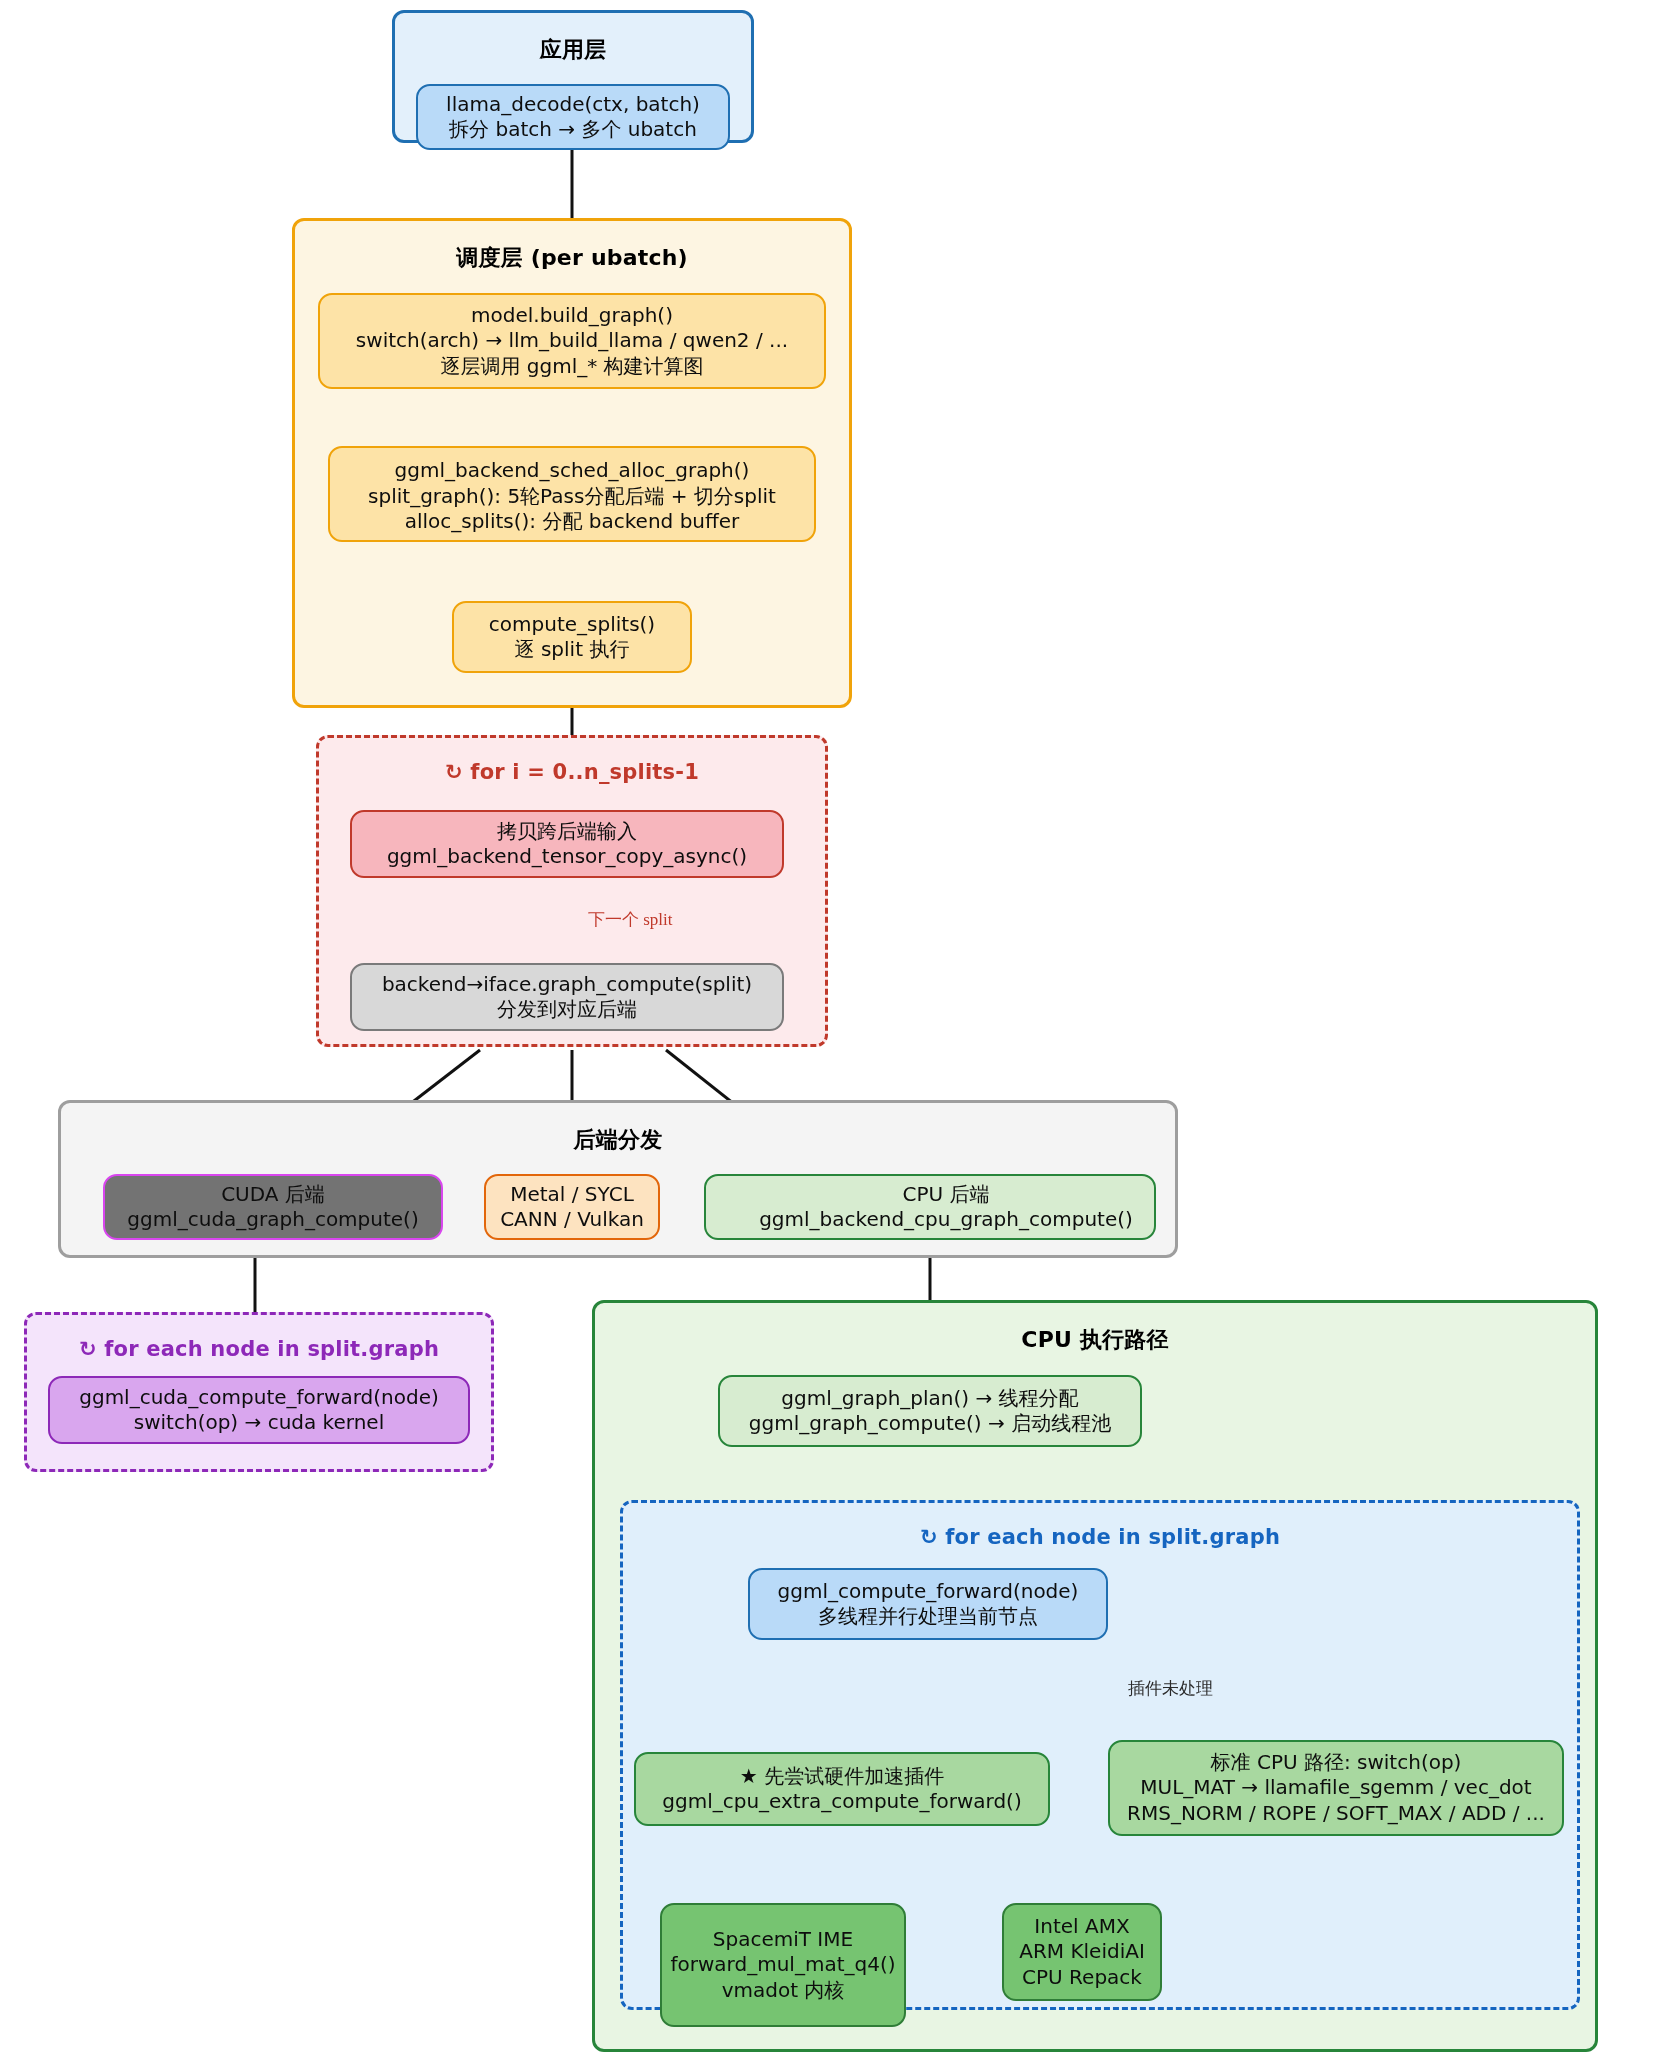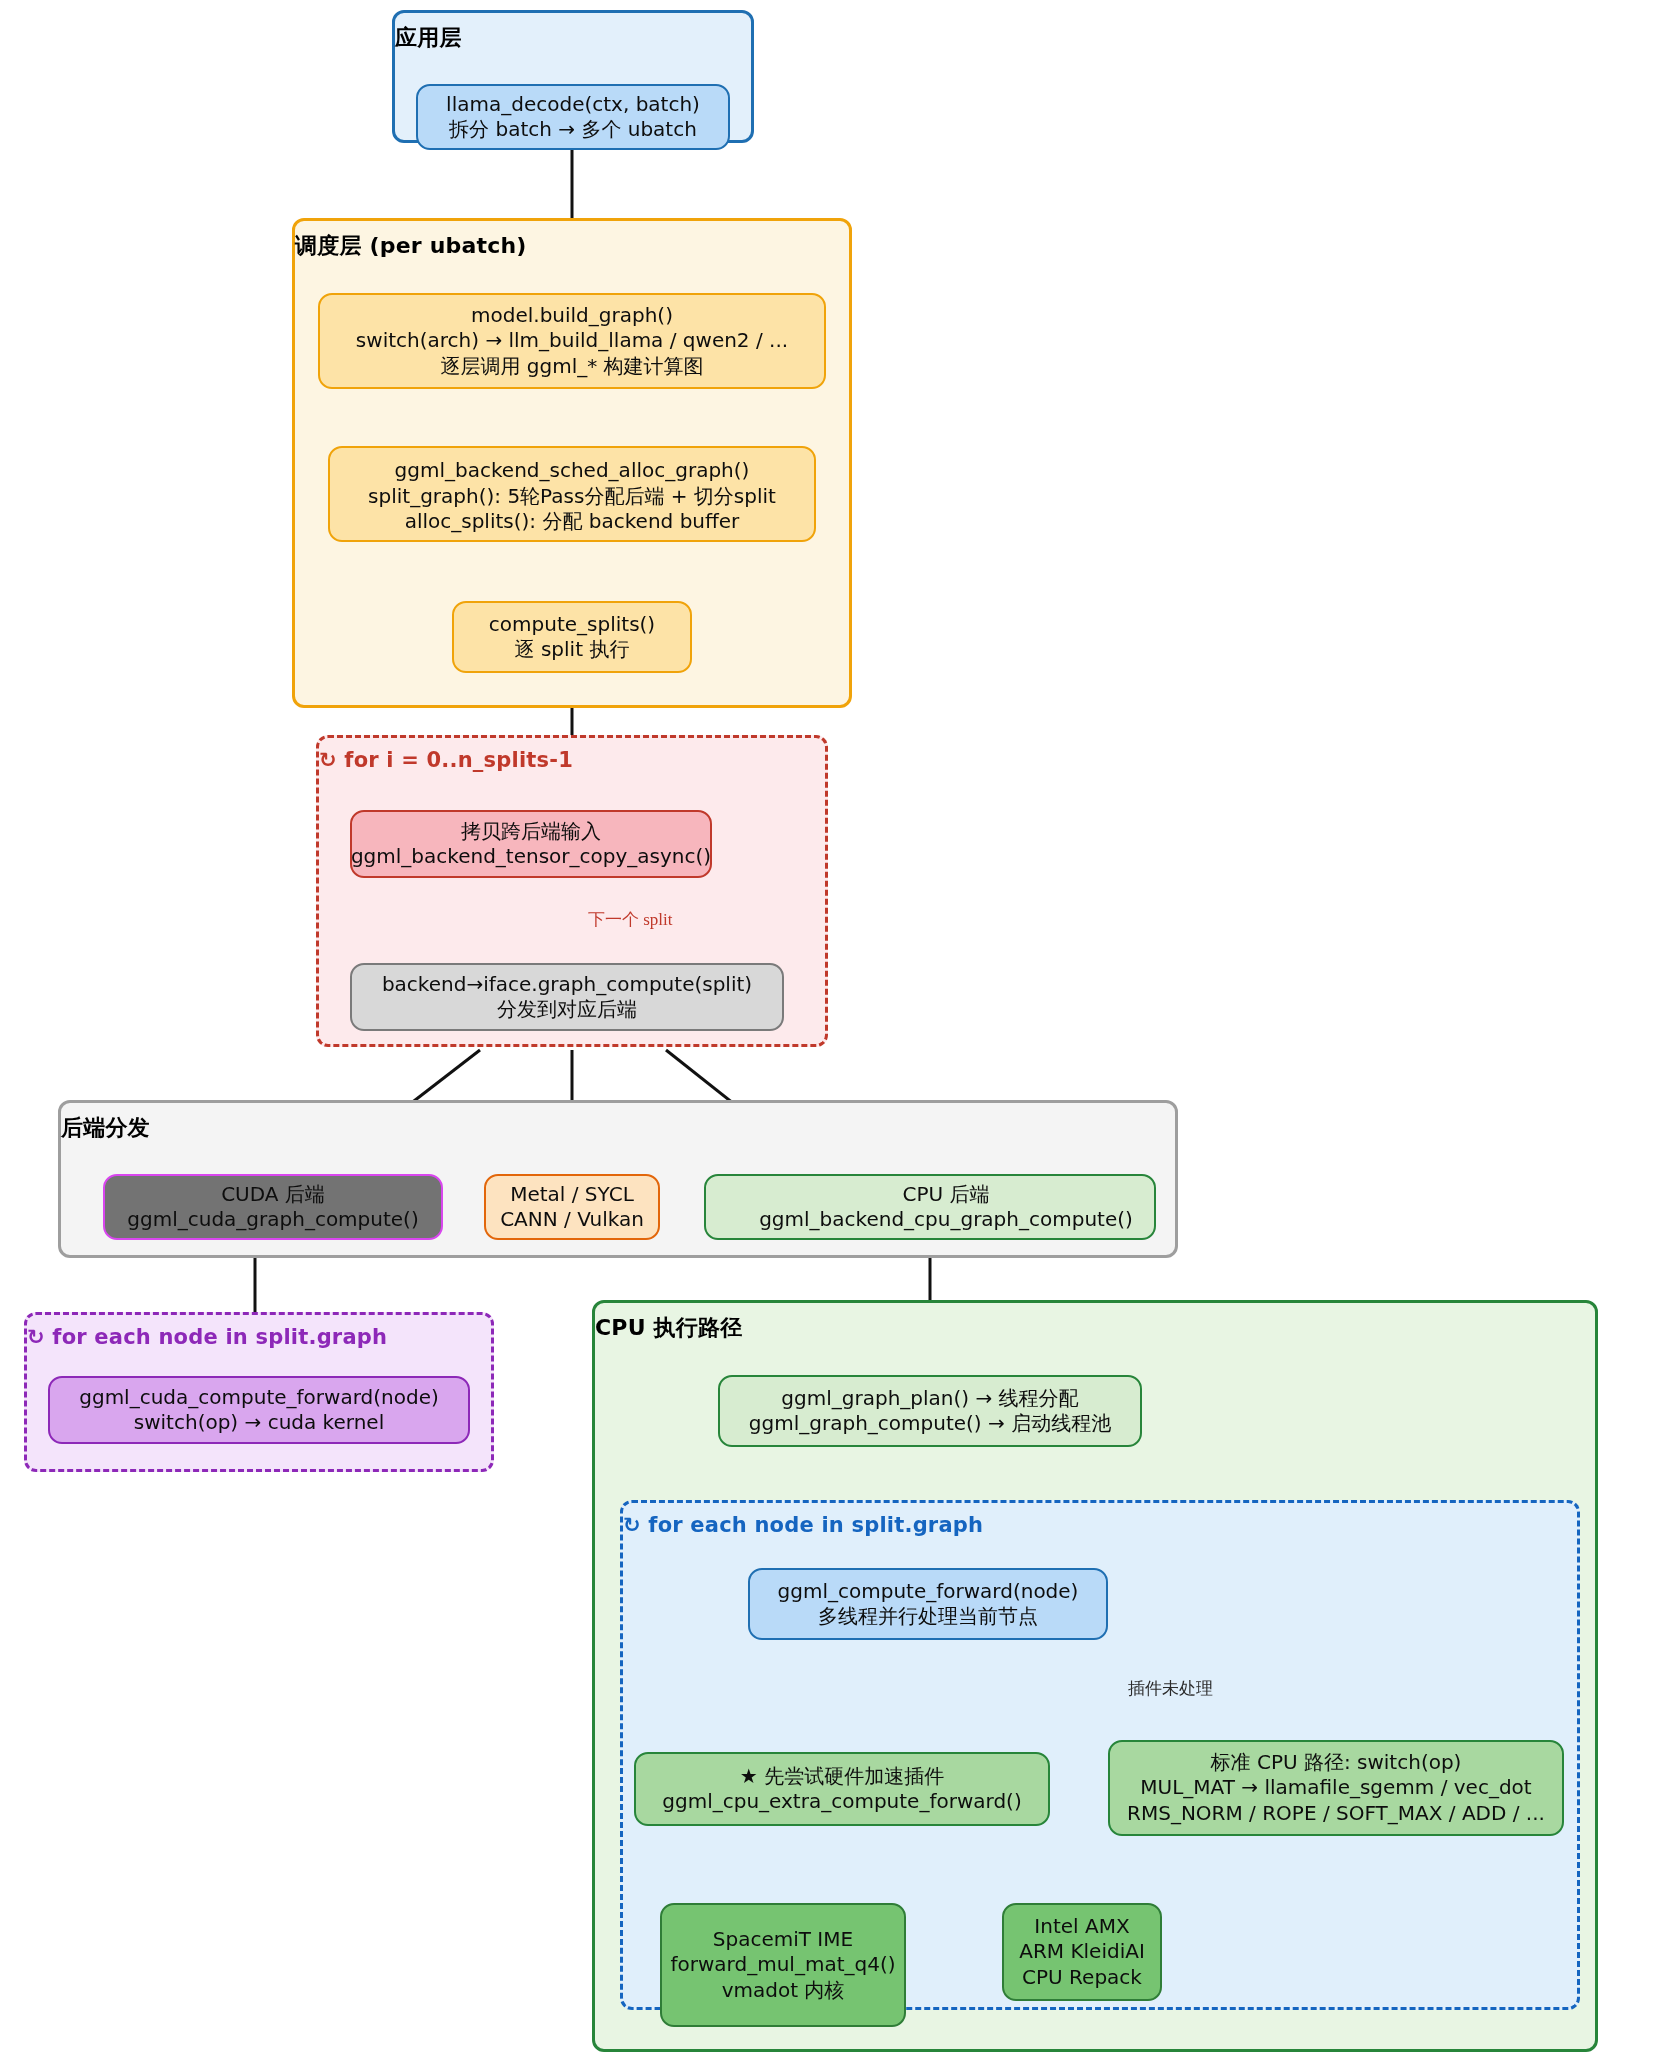--- a/index.html
+++ b/index.html
@@ -5,21 +5,21 @@
   html,body{margin:0;padding:0;background:#ffffff;}
   body{width:1658px;height:2062px;position:relative;
        font-family:"DejaVu Sans","Liberation Sans",sans-serif;
        -webkit-font-smoothing:antialiased;}
   #stage{position:absolute;left:0;top:0;width:1658px;height:2062px;overflow:hidden;}
   svg#edges{position:absolute;left:0;top:0;width:1658px;height:2062px;pointer-events:none;}
 
   
   .cluster{position:absolute;box-sizing:border-box;border-radius:12px;}
   .cluster > .ctitle{
-      position:absolute;left:0;right:0;top:10px;
+      position:absolute;left:0;right:0;top:22px;text-align:center;
       font-weight:bold;font-size:22px;letter-spacing:.2px;white-space:nowrap;
   }
   .c-app     {border:3px solid #1f6fb2;background:#e3f0fb;}
   .c-sched   {border:3px solid #f0a30a;background:#fdf5e2;}
   .c-loop    {border:3px dashed #c0392b;background:#fdeaec;}
   .c-loop  > .ctitle{color:#c0392b;font-size:21px;}
   .c-disp    {border:3px solid #9e9e9e;background:#f4f4f4;}
   .c-cuda    {border:3px dashed #8d28b8;background:#f4e4fb;}
   .c-cuda  > .ctitle{color:#8d28b8;font-size:21px;}
   .c-cpu     {border:3px solid #27853a;background:#e8f5e3;}
@@ -132,21 +132,21 @@
   <div class="node n-orange" style="left:452px;top:601px;width:240px;height:72px;">
     <span>
       <span>compute_splits()</span>
       <span>逐 split 执行</span>
     </span>
   </div>
 
   <div class="cluster c-loop" style="left:316px;top:735px;width:512px;height:312px;">
     <div class="ctitle">↻ for i = 0..n_splits-1</div>
   </div>
-  <div class="node n-pink" style="left:350px;top:810px;width:362px;height:68px;justify-content:center;">
+  <div class="node n-pink" style="left:350px;top:810px;width:434px;height:68px;justify-content:center;">
     <span>
       <span>拷贝跨后端输入</span>
       <span>ggml_backend_tensor_copy_async()</span>
     </span>
   </div>
   <div class="elabel red" style="left:588px;top:908px;font-family:Liberation Serif, serif;">下一个 split</div>
   <div class="node n-grey" style="left:350px;top:963px;width:434px;height:68px;">
     <span>
       <span>backend→iface.graph_compute(split)</span>
       <span>分发到对应后端</span>

